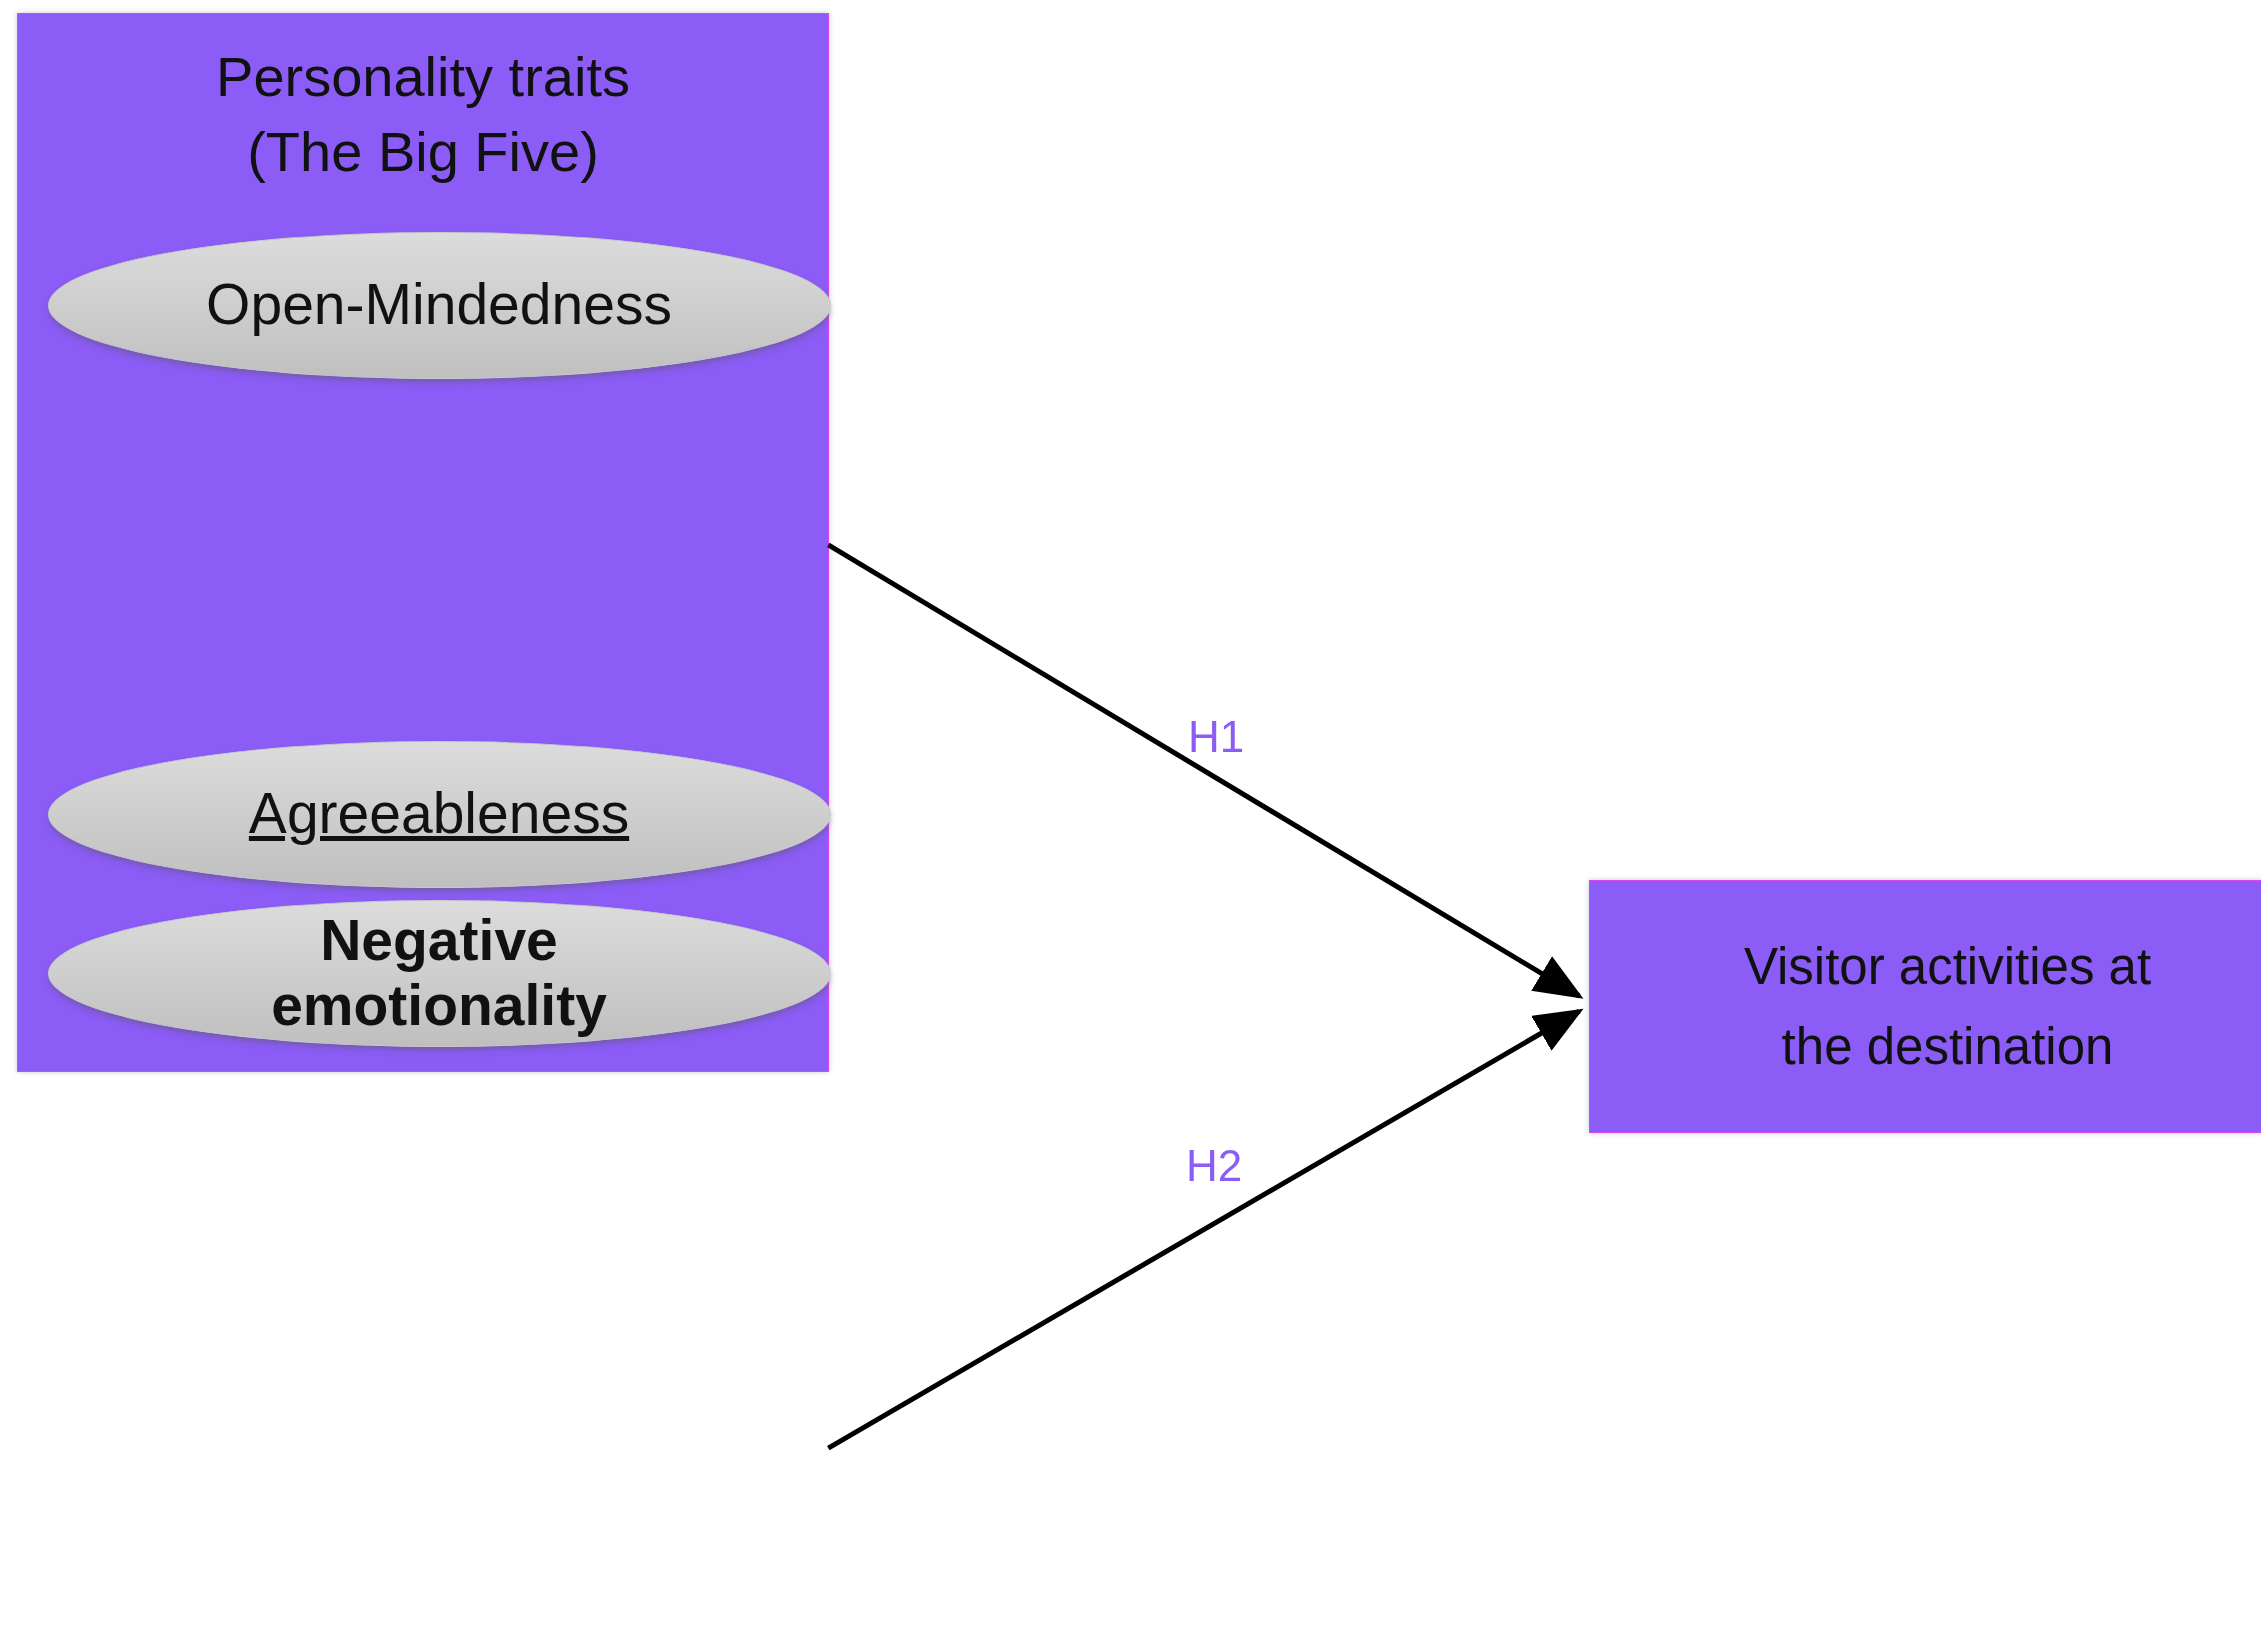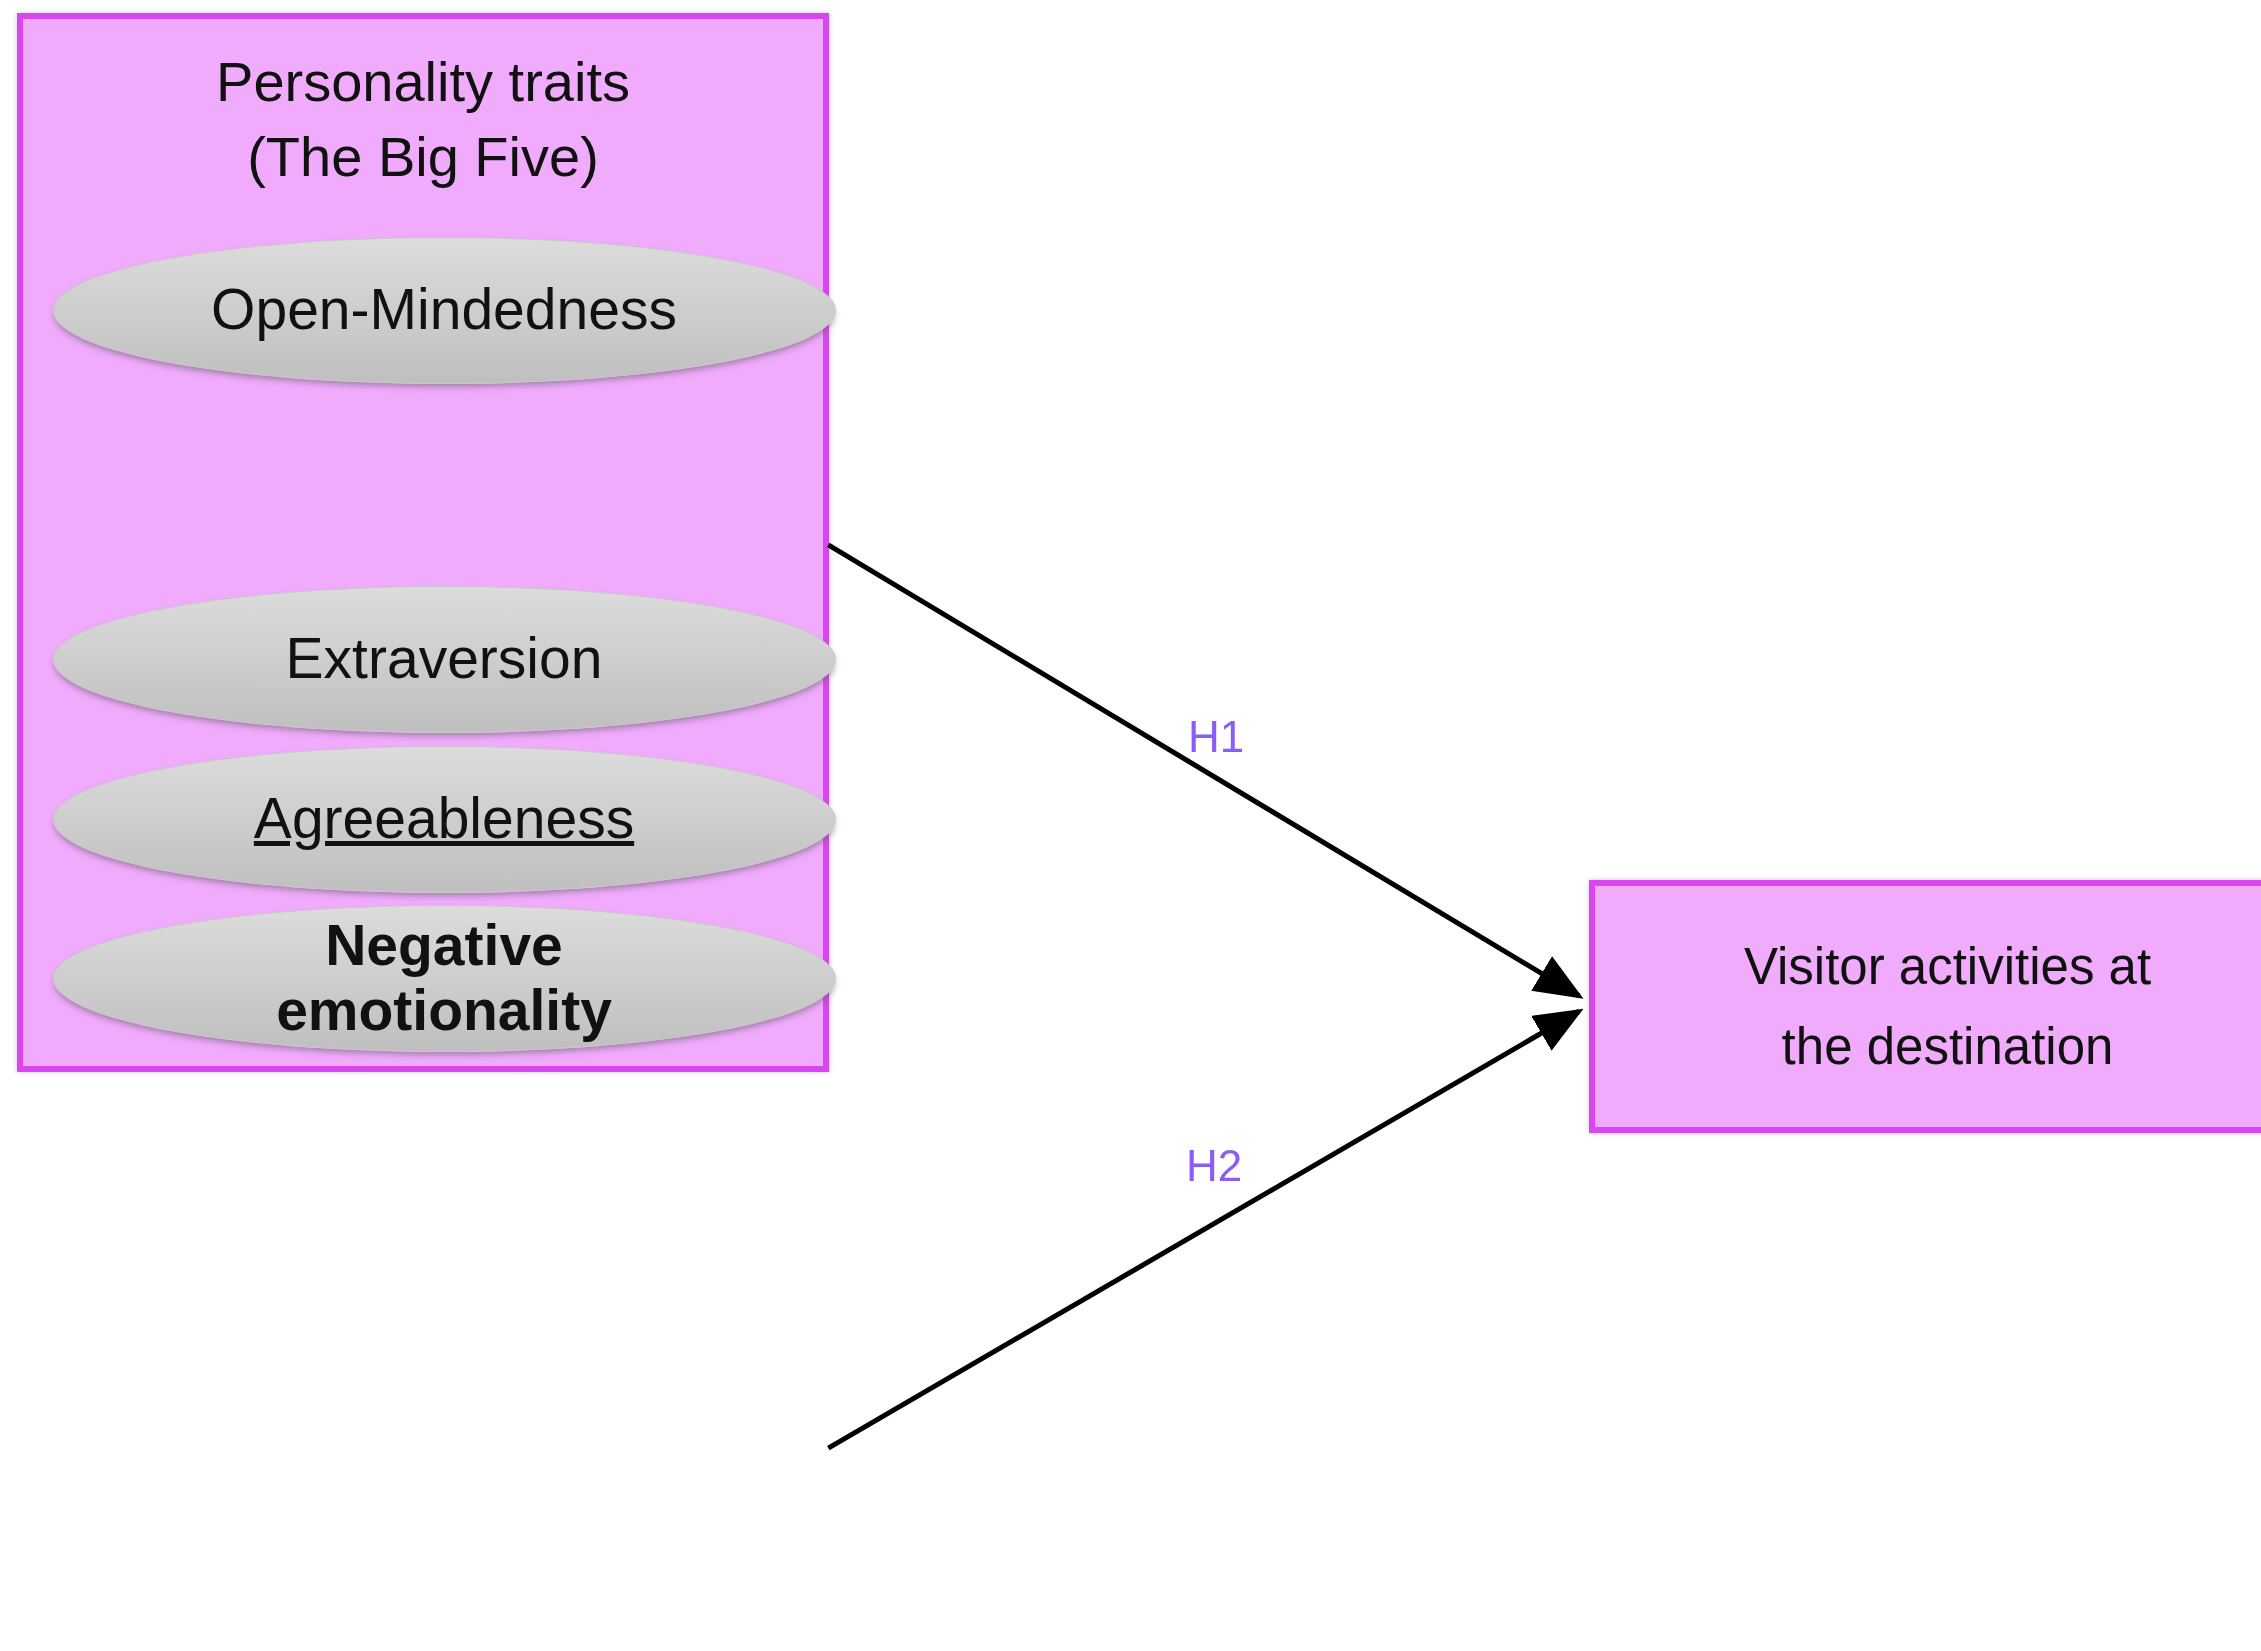--- a/index.html
+++ b/index.html
@@ -11,22 +11,22 @@
   #canvas {
     position: relative;
     width: 2261px;
     height: 1652px;
     background: #ffffff;
     overflow: hidden;
     color: #111111;
   }
   .node-box {
     position: absolute;
-    background: #f0abfc;
-    border: 6px solid #d946ef;
+    background: #8b5cf6;
+    border: 1px solid #d946ef;
     box-sizing: border-box;
     box-shadow: 0 0 5px rgba(150,160,180,0.55);
   }
   #personality-box {
     left: 17px; top: 12.6px;
     width: 812px; height: 1059px;
   }
   #personality-title {
     position: absolute;
     left: 0; top: 25px;
@@ -100,21 +100,20 @@
 </head>
 <body>
 
 <div id="canvas">
 
   <div id="personality-box" class="node-box">
     <div id="personality-title">Personality traits
 (The Big Five)</div>
 
     <div id="trait-0" class="trait-ellipse">Open-Mindedness</div>
-    <div id="trait-2" class="trait-ellipse">Extraversion</div>
     <div id="trait-3" class="trait-ellipse">Agreeableness</div>
     <div id="trait-4" class="trait-ellipse">Negative
 emotionality</div>
   </div>
 
 
   <div id="visitor-box" class="node-box">Visitor activities at
 the destination</div>
 
   <svg id="arrow-layer" viewBox="0 0 2686 1962" xmlns="http://www.w3.org/2000/svg">

